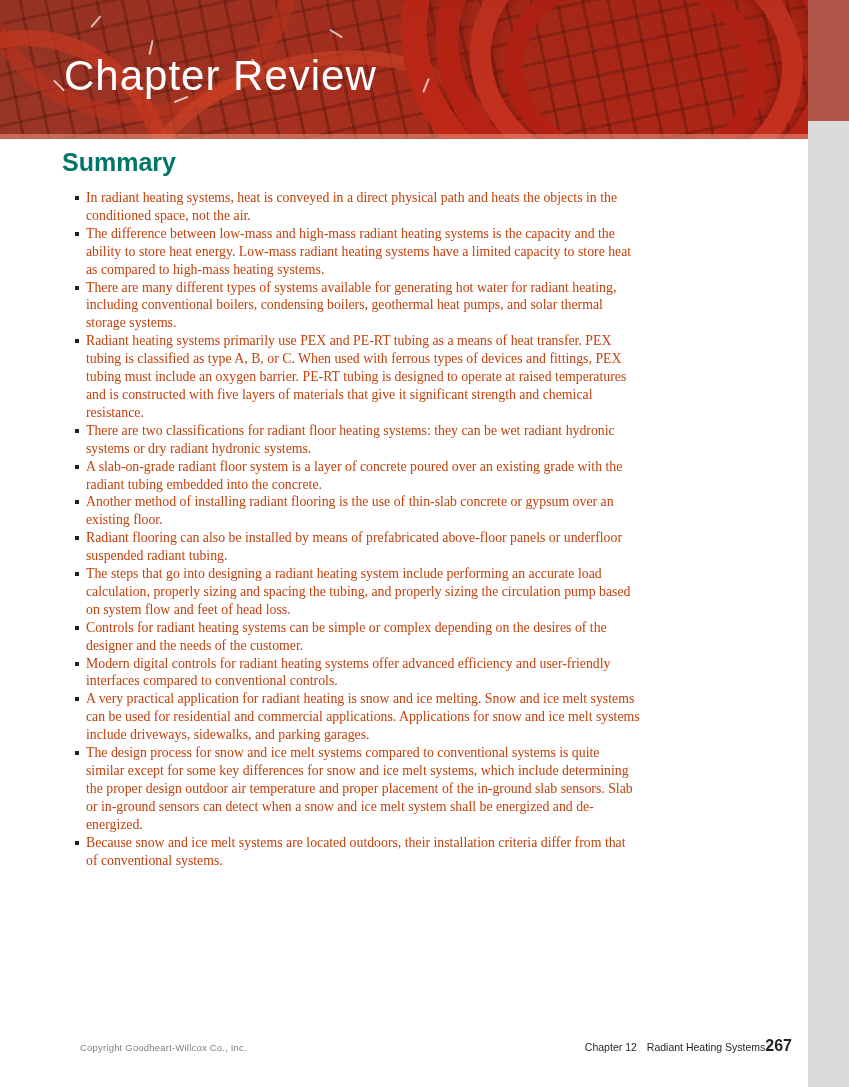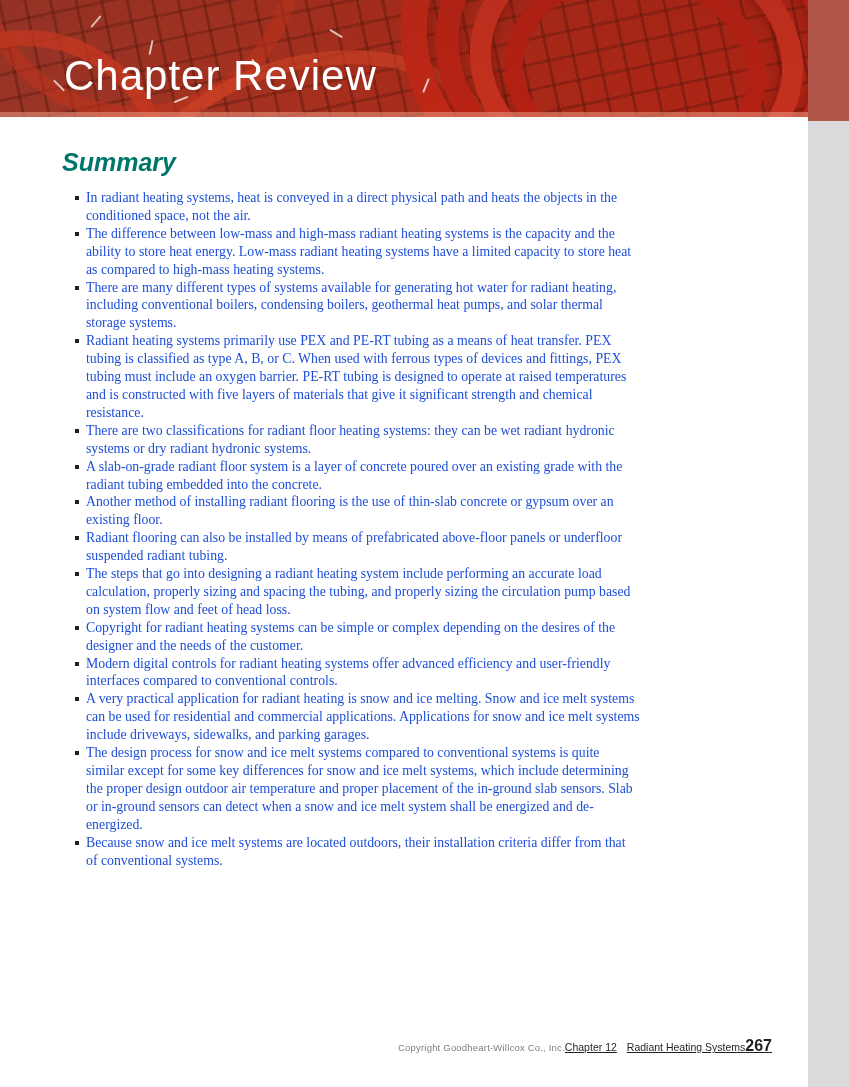--- a/index.html
+++ b/index.html
@@ -2,21 +2,21 @@
 <html><head>
 <meta charset="utf-8">
 <style>
   html,body{margin:0;padding:0;}
   body{
     width:849px;height:1087px;position:relative;background:#ffffff;overflow:hidden;
     font-family:"Liberation Serif", serif;color:#231f20;
   }
   
   .banner{
-    position:absolute;left:0;top:0;width:808px;height:117px;overflow:hidden;
+    position:absolute;left:0;top:0;width:808px;height:139px;overflow:hidden;
     background:linear-gradient(100deg,#99382a 0%,#a93322 35%,#ad2a19 60%,#b22415 100%);
   }
   .mesh{
     position:absolute;inset:0;
     background:
       repeating-linear-gradient(78deg, transparent 0 22px, rgba(70,18,10,.38) 22px 25px),
       repeating-linear-gradient(168deg, transparent 0 22px, rgba(70,18,10,.32) 22px 25px);
   }
   .arc{position:absolute;border-radius:50%;}
   .arc1{width:260px;height:260px;border:16px solid rgba(212,62,36,.75);top:30px;left:-120px;}
@@ -43,38 +43,38 @@
     font-family:"Liberation Sans", sans-serif;font-size:42px;font-weight:400;
     letter-spacing:1px;color:#ffffff;z-index:5;
   }
   
   .side-top{position:absolute;right:0;top:0;width:41px;height:121px;background:#b05548;}
   .side-gray{position:absolute;right:0;top:121px;width:41px;height:966px;background:#dbdbdd;}
   
   .content{position:absolute;left:62px;top:148px;width:578px;}
   .summary-title{
     font-family:"Liberation Sans", sans-serif;font-weight:700;font-size:25px;
-    color:#00766b;margin:0 0 12px 0;letter-spacing:0;font-style:italic;
+    color:#00766b;margin:0 0 12px 0;letter-spacing:0;
   }
   ul.summary-list{list-style:none;margin:0;padding:0 0 0 13px;width:565px;}
   ul.summary-list li{
     position:relative;padding-left:11px;
-    font-size:13.8px;line-height:17.9px;color:#1d4ed8;
+    font-size:13.8px;line-height:17.9px;color:#c2410c;
   }
   .bullet{
     position:absolute;left:0;top:7px;width:4px;height:4px;background:#231f20;display:block;
   }
   
   .footer{
-    position:absolute;left:60px;top:1037px;width:712px;
-    display:flex;justify-content:flex-end;align-items:baseline;
+    position:absolute;left:80px;top:1037px;width:712px;
+    display:flex;justify-content:space-between;align-items:baseline;
     font-family:"Liberation Sans", sans-serif;
   }
   .copyright{font-size:9.5px;color:#7f7f7f;letter-spacing:.2px;}
-  .footer-right{font-size:10.5px;color:#231f20;display:flex;align-items:baseline;text-decoration:underline;}
+  .footer-right{font-size:10.5px;color:#231f20;display:flex;align-items:baseline;}
   .chapter-label{margin-right:10px;}
   .chapter-title{margin-right:0;}
   .page-number{font-weight:700;font-size:16px;}
 </style>
 </head>
 <body>
 
 <div class="banner">
   <div class="mesh"></div>
   <div class="arc arc1"></div>
@@ -107,21 +107,21 @@
     <li><span class="bullet"></span><span>In radiant heating systems, heat is conveyed in a direct physical path and heats the objects in the conditioned space, not the air.</span></li>
     <li><span class="bullet"></span><span>The difference between low-mass and high-mass radiant heating systems is the capacity and the ability to store heat energy. Low-mass radiant heating systems have a limited capacity to store heat as compared to high-mass heating systems.</span></li>
     <li><span class="bullet"></span><span>There are many different types of systems available for generating hot water for radiant heating, including conventional boilers, condensing boilers, geothermal heat pumps, and solar thermal storage systems.</span></li>
     <li><span class="bullet"></span><span>Radiant heating systems primarily use PEX and PE-RT tubing as a means of heat transfer. PEX tubing is classified as type A, B, or C. When used with ferrous types of devices and fittings, PEX tubing must include an oxygen barrier. PE-RT tubing is designed to operate at raised temperatures and is constructed with five layers of materials that give it significant strength and chemical resistance.</span></li>
     <li><span class="bullet"></span><span>There are two classifications for radiant floor heating systems: they can be wet radiant hydronic systems or dry radiant hydronic systems.</span></li>
     <li><span class="bullet"></span><span>A slab-on-grade radiant floor system is a layer of concrete poured over an existing grade with the radiant tubing embedded into the concrete.</span></li>
     <li><span class="bullet"></span></li>
     <li><span class="bullet"></span><span>Another method of installing radiant flooring is the use of thin-slab concrete or gypsum over an existing floor.</span></li>
     <li><span class="bullet"></span><span>Radiant flooring can also be installed by means of prefabricated above-floor panels or underfloor suspended radiant tubing.</span></li>
     <li><span class="bullet"></span><span>The steps that go into designing a radiant heating system include performing an accurate load calculation, properly sizing and spacing the tubing, and properly sizing the circulation pump based on system flow and feet of head loss.</span></li>
-    <li><span class="bullet"></span><span>Copyright for radiant heating systems can be simple or complex depending on the desires of the designer and the needs of the customer.</span></li>
+    <li><span class="bullet"></span><span>Controls for radiant heating systems can be simple or complex depending on the desires of the designer and the needs of the customer.</span></li>
     <li><span class="bullet"></span><span>Modern digital controls for radiant heating systems offer advanced efficiency and user-friendly interfaces compared to conventional controls.</span></li>
     <li><span class="bullet"></span><span>A very practical application for radiant heating is snow and ice melting. Snow and ice melt systems can be used for residential and commercial applications. Applications for snow and ice melt systems include driveways, sidewalks, and parking garages.</span></li>
     <li><span class="bullet"></span><span>The design process for snow and ice melt systems compared to conventional systems is quite similar except for some key differences for snow and ice melt systems, which include determining the proper design outdoor air temperature and proper placement of the in-ground slab sensors. Slab or in-ground sensors can detect when a snow and ice melt system shall be energized and de-energized.</span></li>
     <li><span class="bullet"></span><span>Because snow and ice melt systems are located outdoors, their installation criteria differ from that of conventional systems.</span></li>
   </ul>
 </div>
 
 <div class="footer">
   <span class="copyright">Copyright Goodheart-Willcox Co., Inc.</span>
   <span class="footer-right">

